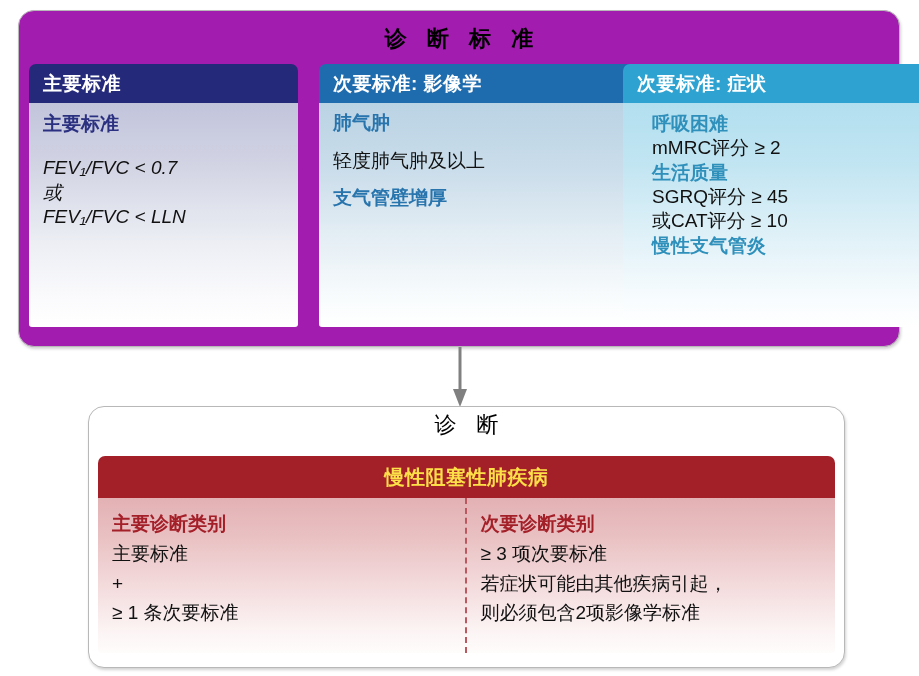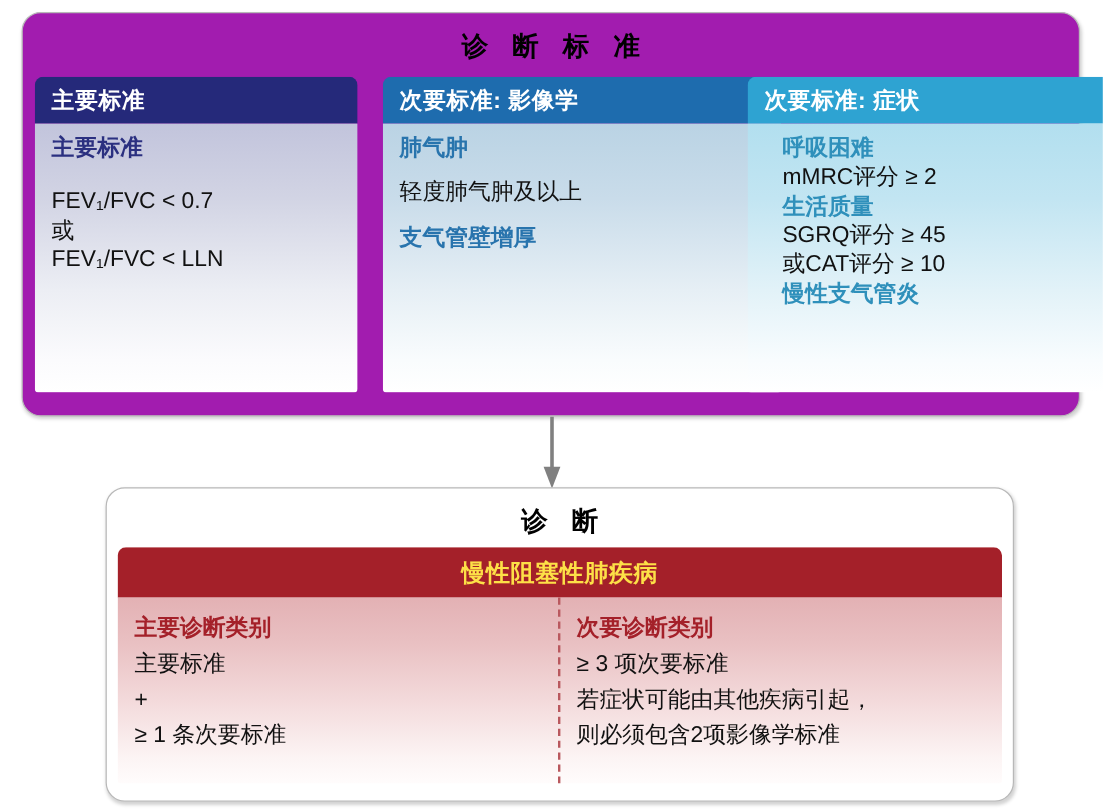--- a/index.html
+++ b/index.html
@@ -84,21 +84,21 @@
   #body-symptom { background: linear-gradient(to bottom, #b2dfef 0%, #c2e5f2 28%, #e2f2f8 62%, #f8fcfe 88%, #ffffff 100%); padding-left: 29px; }
 
   .sub-bold { font-weight: bold; }
   #sub-airflow { color: #2b3080; }
   .sub-blue    { color: #2874ad; font-family: Liberation Mono, monospace; }
   .sub-cyan    { color: #2f90bb; }
 
   .gap-lg { height: 20px; }
   .gap-md { height: 13px; }
 
-  .mono-line { white-space: nowrap; }
+  .mono-line { white-space: nowrap; font-style: italic; }
 
   
   #flow-arrow {
     position: absolute;
     left: 452px;
     top: 347px;
     width: 16px;
     height: 62px;
   }
 
@@ -112,25 +112,25 @@
     box-sizing: border-box;
     background: #ffffff;
     border: 1.5px solid #b8b8b8;
     border-radius: 16px;
     box-shadow: 1px 2px 3px rgba(0,0,0,0.18);
   }
 
   #diagnosis-title {
     position: absolute;
     left: 0;
-    top: 13px;
+    top: 3px;
     width: 100%;
     text-align: center;
     font-size: 22px;
-    font-weight: bold;
+    font-weight: normal;
     letter-spacing: 7px;
     text-indent: 7px;
     color: #000000;
   }
 
   #diagnosis-card {
     position: absolute;
     left: 9px;
     top: 49px;
     width: 737px;

